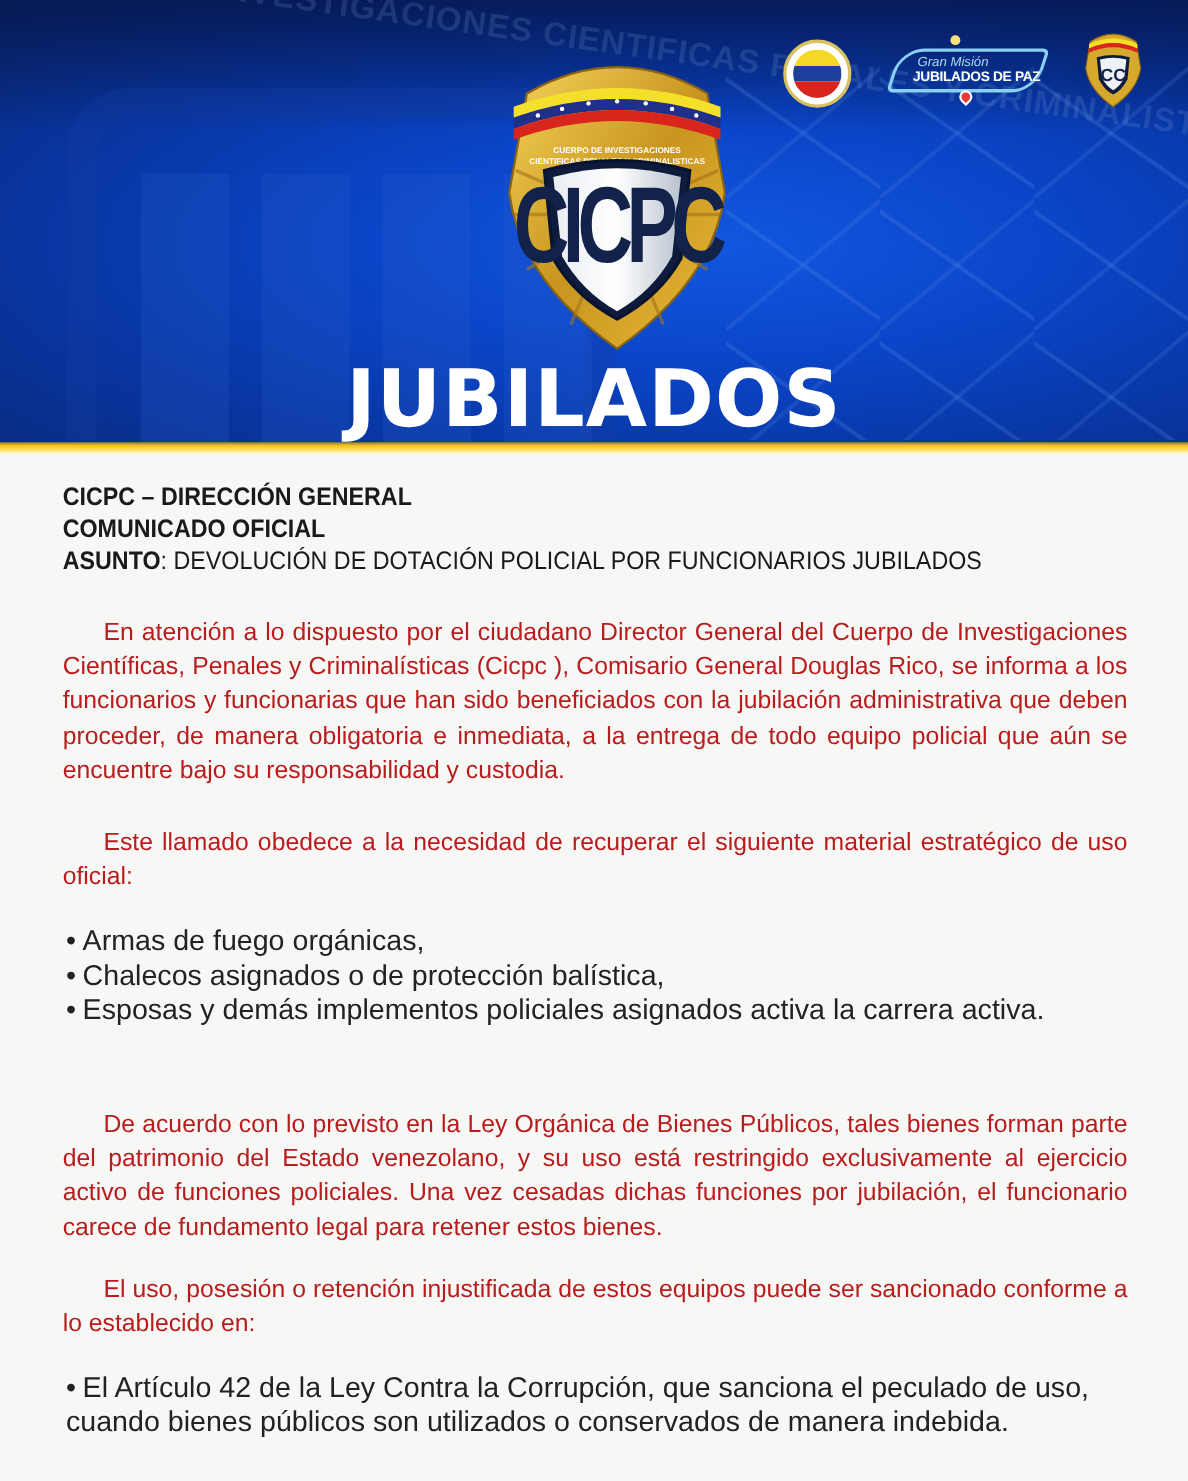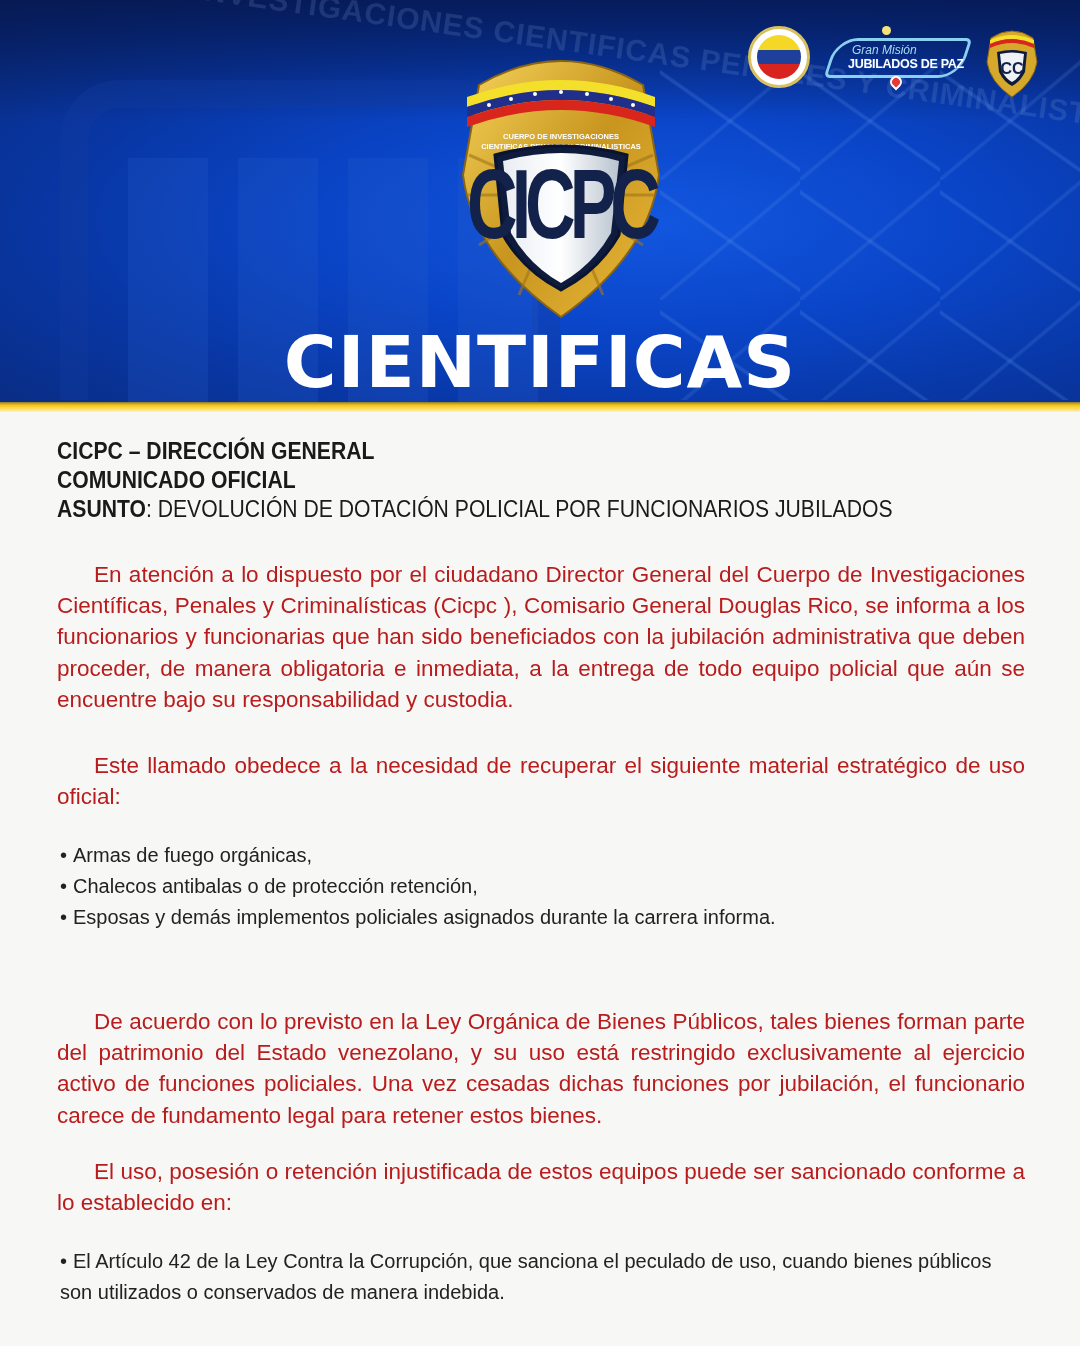--- a/index.html
+++ b/index.html
@@ -35,21 +35,21 @@
       linear-gradient(35deg, transparent 48%, rgba(90,140,230,0.25) 49%, rgba(90,140,230,0.25) 50%, transparent 51%),
       linear-gradient(-40deg, transparent 48%, rgba(90,140,230,0.2) 49%, rgba(90,140,230,0.2) 50%, transparent 51%);
     background-size: 140px 120px;
   }
 
   .badge {
     position: absolute; left: 459px; top: 45px; width: 204px; height: 275px;
   }
   .badge svg { width: 100%; height: 100%; }
 
-  .logo-row { position: absolute; top: 26px; right: 42px; display: flex; align-items: flex-start; gap: 14px; }
+  .logo-row { position: absolute; top: 26px; right: 42px; display: flex; align-items: flex-end; gap: 32px; }
   .logo-circle {
     width: 62px; height: 62px; border-radius: 50%; background: #fff; border: 3px solid #d9c060;
     display: flex; align-items: center; justify-content: center; overflow: hidden;
   }
   .flag { width: 44px; height: 44px; border-radius: 50%; overflow: hidden; display: flex; flex-direction: column; }
   .flag div { flex: 1; }
   .cuadrantes {
     width: 148px; height: 66px; position: relative;
   }
   .cuadrantes .frame {
@@ -86,21 +86,21 @@
 
   .doc { position: absolute; left: 57px; top: 437px; width: 968px; }
   .hdr-line { font-size: 23px; line-height: 29px; color: #1a1a1a; transform: scaleX(0.92); transform-origin: left; white-space: nowrap; }
   .hdr-line.bold { font-weight: bold; }
   .hdr-line .label { font-weight: bold; }
 
   .para {
     position: absolute; left: 57px; width: 968px; font-size: 22.5px; line-height: 31.2px;
     color: #b91c1c; text-align: justify; text-indent: 37px;
   }
-  .bullets { position: absolute; left: 60px; width: 968px; font-size: 20px; line-height: 31.2px; color: #222; }
+  .bullets { position: absolute; left: 60px; width: 968px; font-size: 26px; line-height: 31.2px; color: #222; }
   .bullets div { white-space: nowrap; }
   .bullet-mark { display: inline-block; margin-right: 6px; }
 </style>
 </head>
 <body>
 
 <div class="header">
   <div class="dark-top"></div>
   <div class="watermark-arc">CUERPO DE INVESTIGACIONES CIENTIFICAS PENALES Y CRIMINALISTICAS</div>
   <div class="watermark-letters">
@@ -174,38 +174,38 @@
     <svg class="mini-badge" viewBox="0 0 52 72">
       <path d="M5 12 Q26 -2 47 12 L51 36 Q48 56 26 71 Q4 56 1 36 Z" fill="#d6a92c" stroke="#8a6412"></path>
       <path d="M4 14 Q26 4 48 14 L48 18 Q26 8 4 18 Z" fill="#f4e02a"></path>
       <path d="M4 18 Q26 8 48 18 L48 22 Q26 12 4 22 Z" fill="#d9261c"></path>
       <path d="M11 26 Q26 22 41 26 L39 46 Q34 56 26 60 Q18 56 13 46 Z" fill="#0e1b3c"></path>
       <path d="M14 28 Q26 25 38 28 L36 45 Q32 53 26 56 Q20 53 16 45 Z" fill="#eef1f5"></path>
       <text x="26" y="48" text-anchor="middle" font-size="16" font-weight="bold" fill="#12224a" font-family="Liberation Sans, sans-serif">CC</text>
     </svg>
   </div>
 
-  <div class="title">CIENTIFICAS</div>
+  <div class="title">JUBILADOS</div>
 </div>
 
 <div class="stripe"></div>
 
 <div class="doc">
   <div class="hdr-line bold">CICPC – DIRECCIÓN GENERAL</div>
   <div class="hdr-line bold">COMUNICADO OFICIAL</div>
   <div class="hdr-line"><span class="label">ASUNTO</span><span>: </span><span>DEVOLUCIÓN DE DOTACIÓN POLICIAL POR FUNCIONARIOS JUBILADOS</span></div>
 </div>
 
 <div class="para" style="top:559px">En atención a lo dispuesto por el ciudadano Director General del Cuerpo de Investigaciones Científicas, Penales y Criminalísticas (Cicpc ), Comisario General Douglas Rico, se informa a los funcionarios y funcionarias que han sido beneficiados con la jubilación administrativa que deben proceder, de manera obligatoria e inmediata, a la entrega de todo equipo policial que aún se encuentre bajo su responsabilidad y custodia.</div>
 <div class="para" style="top:750px">Este llamado obedece a la necesidad de recuperar el siguiente material estratégico de uso oficial:</div>
 
 <div class="bullets" style="top:840px">
   <div><span class="bullet-mark">•</span><span>Armas de fuego orgánicas,</span></div>
-  <div><span class="bullet-mark">•</span><span>Chalecos antibalas o de protección retención,</span></div>
-  <div><span class="bullet-mark">•</span><span>Esposas y demás implementos policiales asignados durante la carrera informa.</span></div>
+  <div><span class="bullet-mark">•</span><span>Chalecos asignados o de protección balística,</span></div>
+  <div><span class="bullet-mark">•</span><span>Esposas y demás implementos policiales asignados activa la carrera activa.</span></div>
 </div>
 
 <div class="para" style="top:1006px">De acuerdo con lo previsto en la Ley Orgánica de Bienes Públicos, tales bienes forman parte del patrimonio del Estado venezolano, y su uso está restringido exclusivamente al ejercicio activo de funciones policiales. Una vez cesadas dichas funciones por jubilación, el funcionario carece de fundamento legal para retener estos bienes.</div>
 <div class="para" style="top:1156px">El uso, posesión o retención injustificada de estos equipos puede ser sancionado conforme a lo establecido en:</div>
 
 <div class="bullets" style="top:1246px; width:968px">
   <div style="white-space:normal"><span class="bullet-mark">•</span><span>El Artículo 42 de la Ley Contra la Corrupción, que sanciona el peculado de uso, cuando bienes públicos son utilizados o conservados de manera indebida.</span></div>
 </div>
 
 </body></html>

